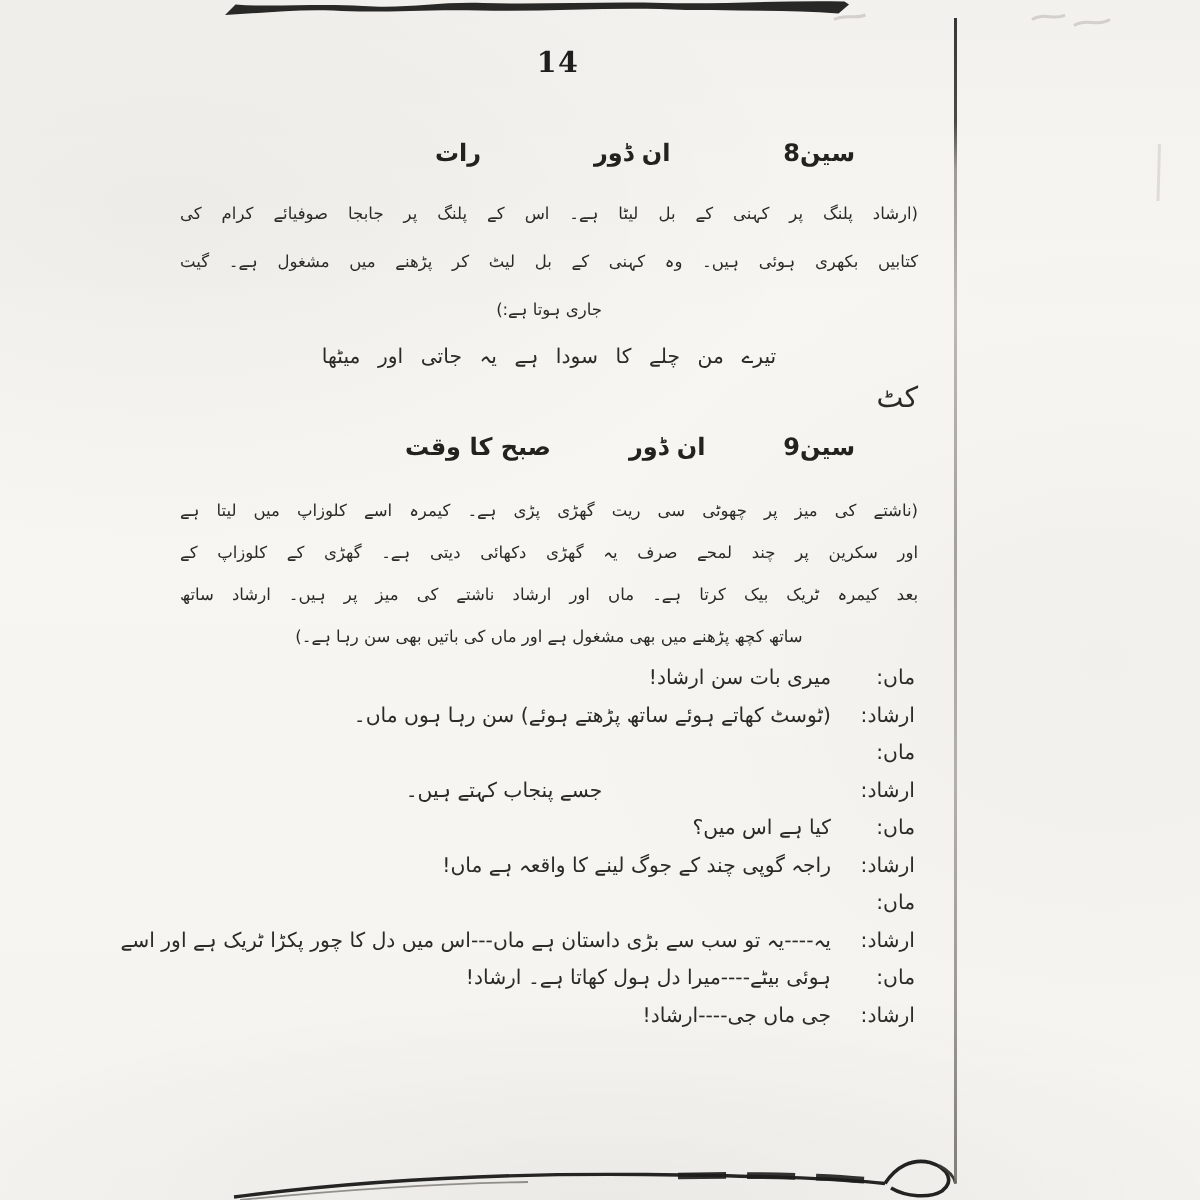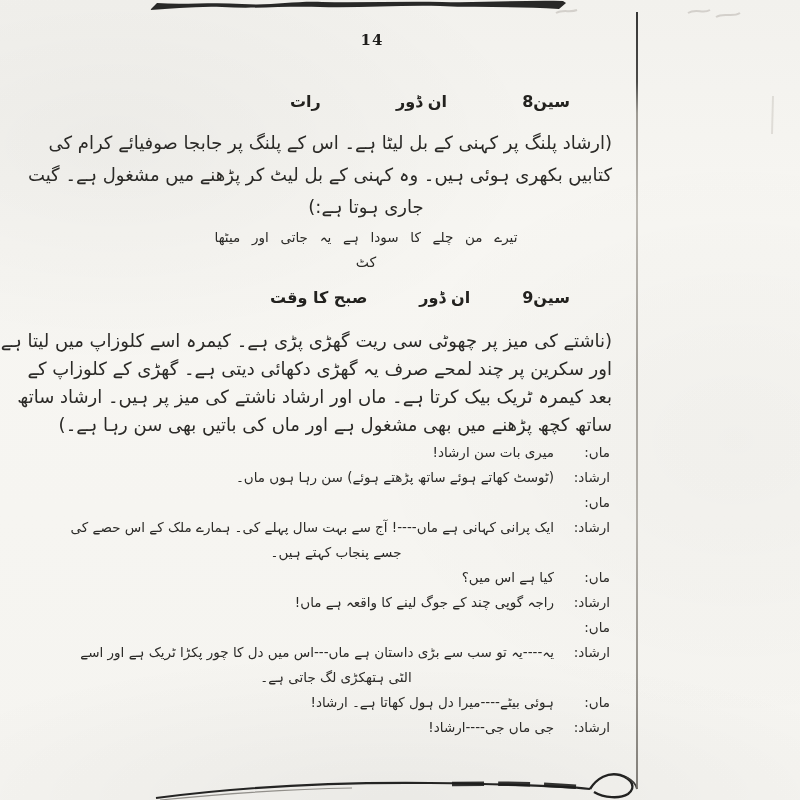--- a/index.html
+++ b/index.html
@@ -23,49 +23,49 @@
   .scan-right-line {
     position: absolute; left: 636px; top: 12px; width: 2px; height: 777px;
     background: linear-gradient(#161616 0%, #2e2d2b 9%, #8f8b84 13%, #b3afa8 25%,
       #97938c 45%, #a9a59e 65%, #8c8881 85%, #6e6a64 100%);
     opacity: .85;
   }
   .page-number {
     position: absolute; top: 31px; left: 352px; width: 40px;
     text-align: center;
     font-family: "DejaVu Serif", serif;
-    font-weight: 700; font-size: 15px; letter-spacing: 1px;
+    font-weight: 700; font-size: 19px; letter-spacing: 1px;
     color: #1f1e1c;
   }
   .scene-heading {
     position: absolute;
     display: flex; justify-content: space-between;
     direction: rtl;
     font-weight: 700; font-size: 16px;
     color: #23221f;
   }
   #scene8-heading { top: 92px;  left: 290px; width: 280px; }
   #scene9-heading { top: 288px; left: 270px; width: 300px; }
   .direction {
     position: absolute; left: 120px; width: 492px;
     direction: rtl;
-    font-size: 18px;
+    font-size: 11px;
   }
   #scene8-direction { top: 127px; line-height: 32px; }
   #scene9-direction { top: 327px; line-height: 28px; }
   .dir-line { text-align: right; text-align-last: justify; white-space: nowrap; }
   .dir-line--center { text-align: center; text-align-last: center; }
   .song {
     position: absolute; top: 229px; left: 120px; width: 492px;
     direction: rtl; text-align: center;
     font-size: 13.5px; word-spacing: 0.55em;
   }
   .cut {
     position: absolute; top: 254px; left: 120px; width: 492px;
-    direction: rtl; text-align: center; font-size: 14px;
+    direction: rtl; text-align: right; font-size: 19px;
   }
   .dialogue {
     position: absolute; top: 440px; left: 118px; width: 492px;
     direction: rtl; font-size: 13.5px;
   }
   .dlg-row { display: flex; align-items: flex-start; }
   .dlg-speaker { flex: 0 0 56px; line-height: 25px; }
   .dlg-body { flex: 1; line-height: 25px; min-width: 0; }
   .l1 { display: block; white-space: nowrap; text-align: right; }
   .l2 { display: block; white-space: nowrap; text-align: center; }
@@ -133,21 +133,20 @@
       </span>
     </div>
 
     <div class="dlg-row">
       <span class="dlg-speaker">ماں:</span>
     </div>
 
     <div class="dlg-row">
       <span class="dlg-speaker">ارشاد:</span>
       <span class="dlg-body">
-        <span class="l1">ایک پرانی کہانی ہے ماں----! آج سے بہت سال پہلے کی۔ ہمارے ملک کے اس حصے کی</span>
         <span class="l2">جسے پنجاب کہتے ہیں۔</span>
       </span>
     </div>
 
     <div class="dlg-row">
       <span class="dlg-speaker">ماں:</span>
       <span class="dlg-body">
         <span class="l1">کیا ہے اس میں؟</span>
       </span>
     </div>
@@ -160,21 +159,20 @@
     </div>
 
     <div class="dlg-row">
       <span class="dlg-speaker">ماں:</span>
     </div>
 
     <div class="dlg-row">
       <span class="dlg-speaker">ارشاد:</span>
       <span class="dlg-body">
         <span class="l1">یہ----یہ تو سب سے بڑی داستان ہے ماں---اس میں دل کا چور پکڑا ٹریک ہے اور اسے</span>
-        <span class="l2">الٹی ہتھکڑی لگ جاتی ہے۔</span>
       </span>
     </div>
 
     <div class="dlg-row">
       <span class="dlg-speaker">ماں:</span>
       <span class="dlg-body">
         <span class="l1">ہوئی بیٹے----میرا دل ہول کھاتا ہے۔ ارشاد!</span>
       </span>
     </div>
 

